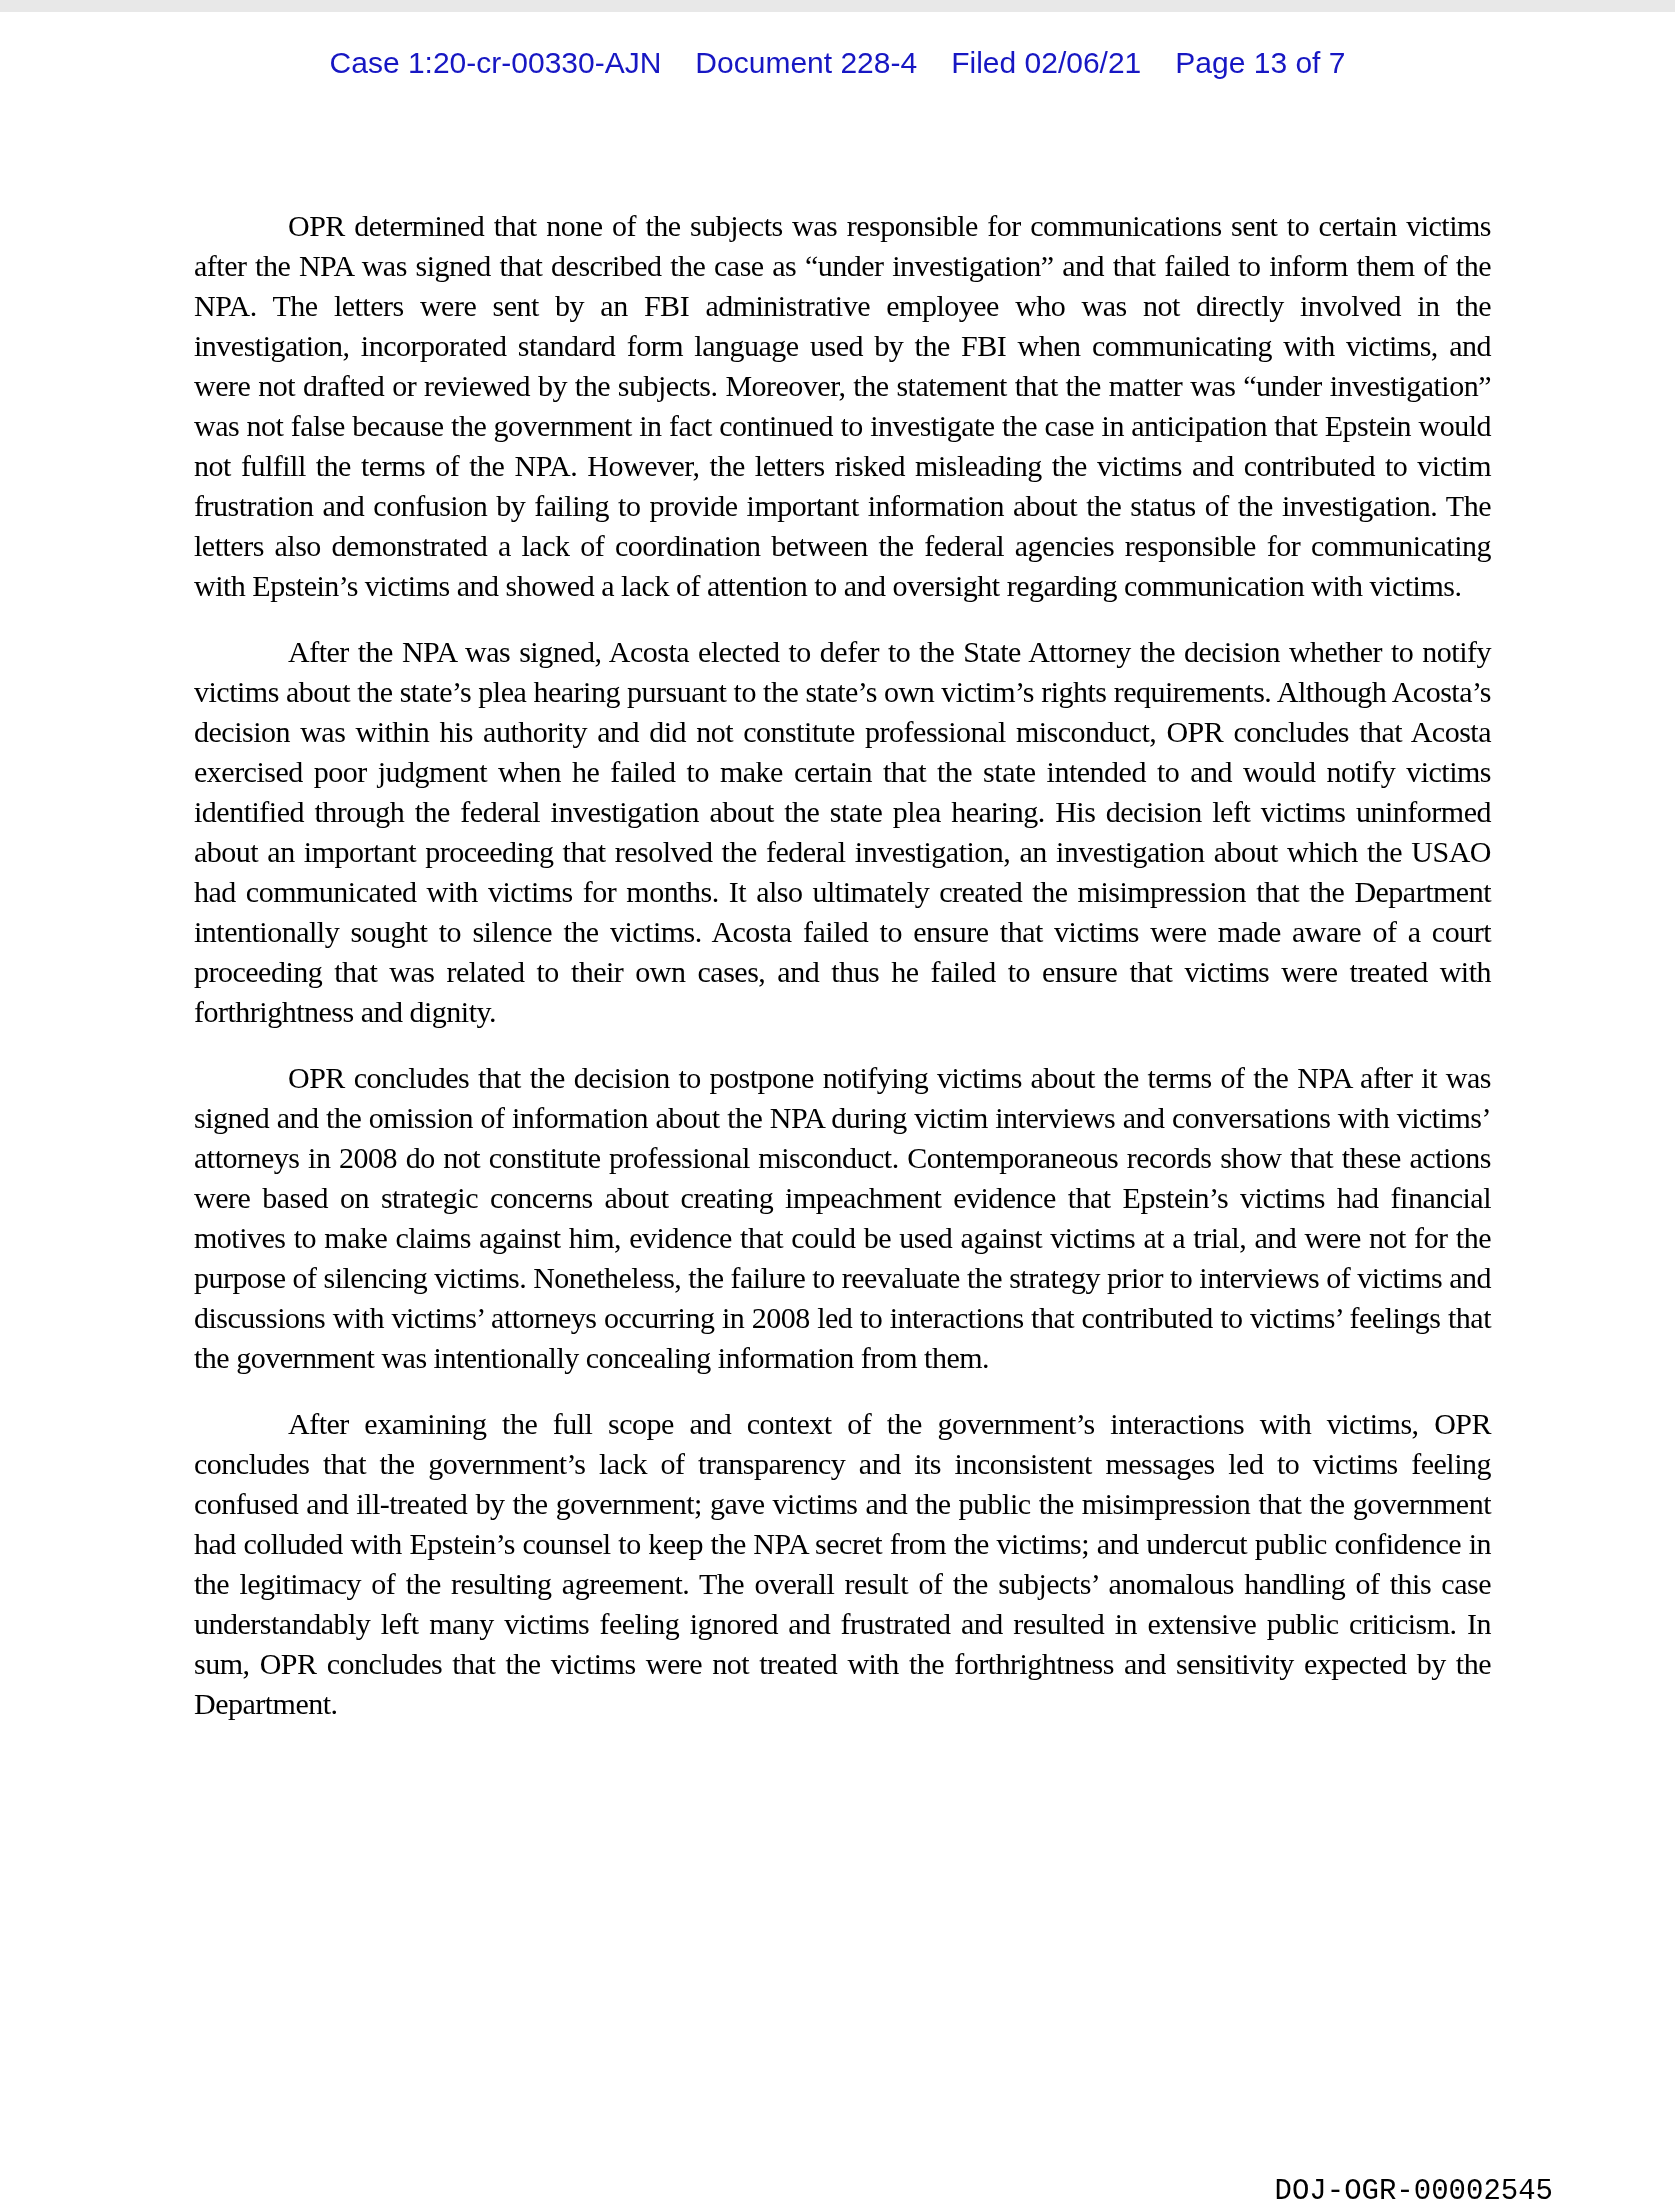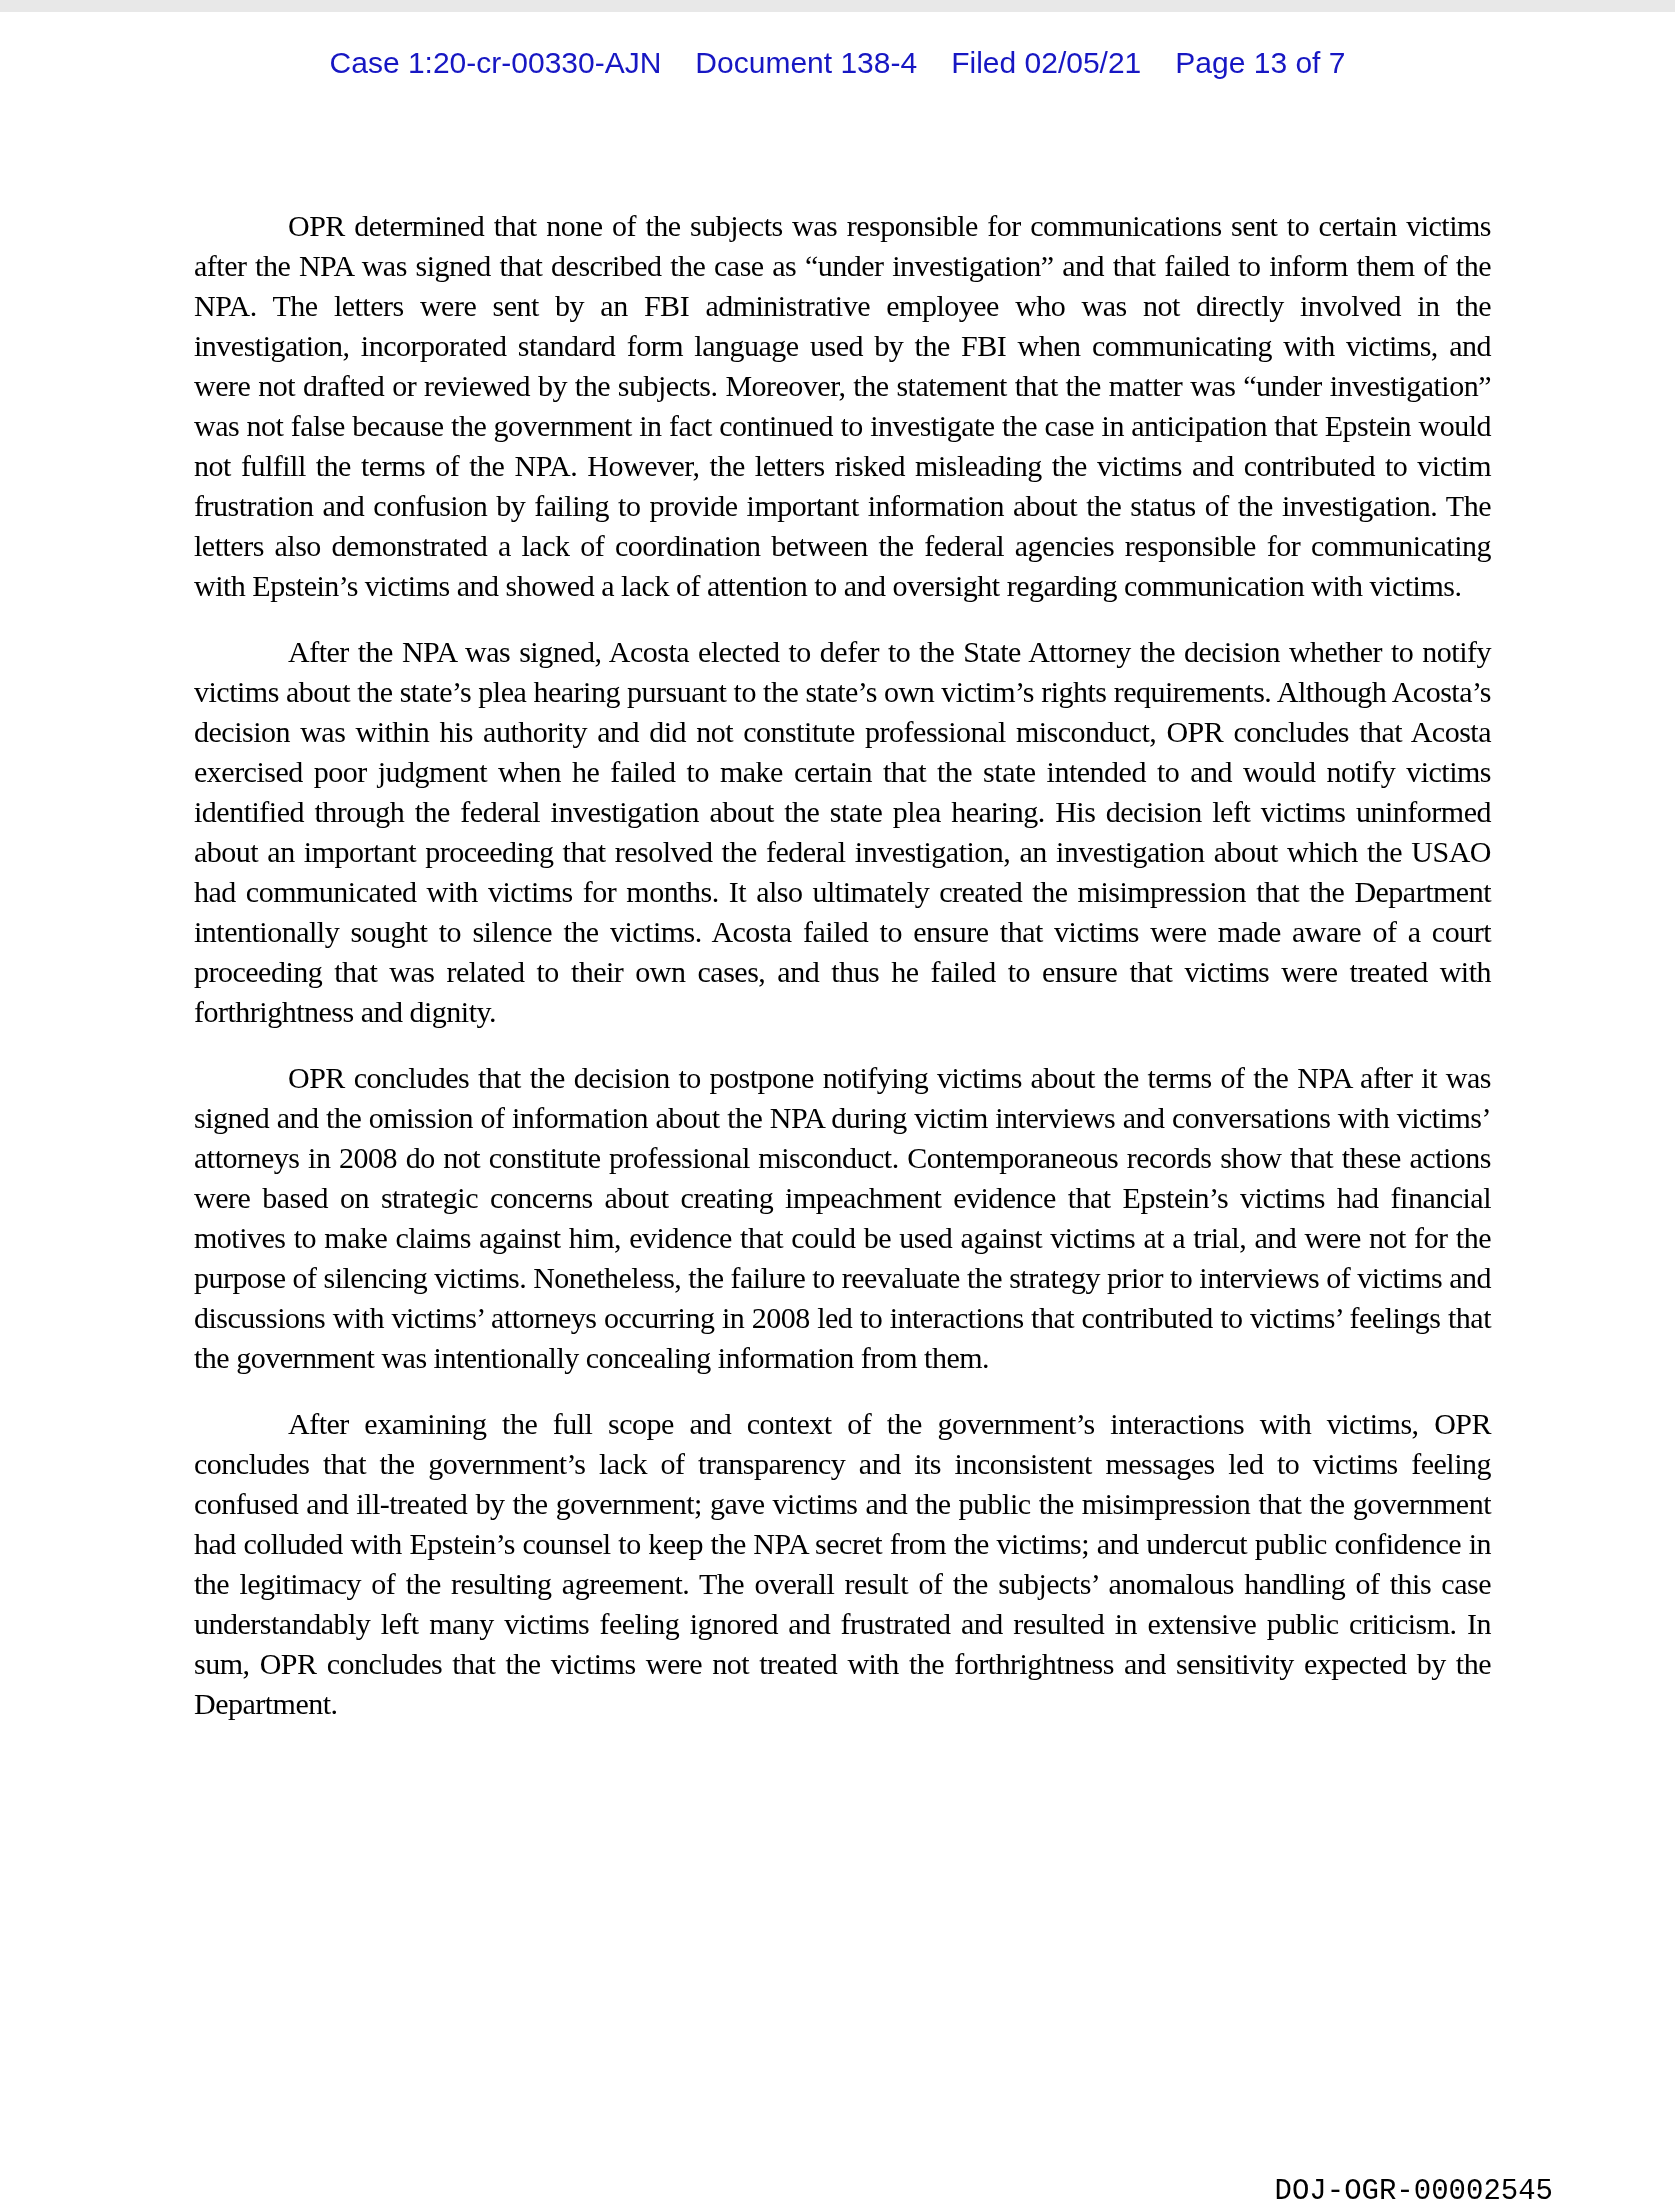--- a/index.html
+++ b/index.html
@@ -68,22 +68,22 @@
     color: #000000;
   }
 </style>
 </head>
 <body>
 
 <div class="page">
 
   <div class="case-header">
     <span>Case 1:20-cr-00330-AJN</span>
-    <span>Document 138-4</span>
-    <span>Filed 02/05/21</span>
+    <span>Document 228-4</span>
+    <span>Filed 02/06/21</span>
     <span>Page 13 of 7</span>
   </div>
 
   <div class="doc-body" id="doc-body">
       <p class="indented">OPR determined that none of the subjects was responsible for communications sent to certain victims after the NPA was signed that described the case as “under investigation” and that failed to inform them of the NPA.  The letters were sent by an FBI administrative employee who was not directly involved in the investigation, incorporated standard form language used by the FBI when communicating with victims, and were not drafted or reviewed by the subjects.  Moreover, the statement that the matter was “under investigation” was not false because the government in fact continued to investigate the case in anticipation that Epstein would not fulfill the terms of the NPA.  However, the letters risked misleading the victims and contributed to victim frustration and confusion by failing to provide important information about the status of the investigation.  The letters also demonstrated a lack of coordination between the federal agencies responsible for communicating with Epstein’s victims and showed a lack of attention to and oversight regarding communication with victims.</p>
       <p class="indented">After the NPA was signed, Acosta elected to defer to the State Attorney the decision whether to notify victims about the state’s plea hearing pursuant to the state’s own victim’s rights requirements.  Although Acosta’s decision was within his authority and did not constitute professional misconduct, OPR concludes that Acosta exercised poor judgment when he failed to make certain that the state intended to and would notify victims identified through the federal investigation about the state plea hearing.  His decision left victims uninformed about an important proceeding that resolved the federal investigation, an investigation about which the USAO had communicated with victims for months.  It also ultimately created the misimpression that the Department intentionally sought to silence the victims.  Acosta failed to ensure that victims were made aware of a court proceeding that was related to their own cases, and thus he failed to ensure that victims were treated with forthrightness and dignity.</p>
       <p class="indented">OPR concludes that the decision to postpone notifying victims about the terms of the NPA after it was signed and the omission of information about the NPA during victim interviews and conversations with victims’ attorneys in 2008 do not constitute professional misconduct.  Contemporaneous records show that these actions were based on strategic concerns about creating impeachment evidence that Epstein’s victims had financial motives to make claims against him, evidence that could be used against victims at a trial, and were not for the purpose of silencing victims.  Nonetheless, the failure to reevaluate the strategy prior to interviews of victims and discussions with victims’ attorneys occurring in 2008 led to interactions that contributed to victims’ feelings that the government was intentionally concealing information from them.</p>
       <p class="indented">After examining the full scope and context of the government’s interactions with victims, OPR concludes that the government’s lack of transparency and its inconsistent messages led to victims feeling confused and ill-treated by the government; gave victims and the public the misimpression that the government had colluded with Epstein’s counsel to keep the NPA secret from the victims; and undercut public confidence in the legitimacy of the resulting agreement.  The overall result of the subjects’ anomalous handling of this case understandably left many victims feeling ignored and frustrated and resulted in extensive public criticism.  In sum, OPR concludes that the victims were not treated with the forthrightness and sensitivity expected by the Department.</p>
     </div>
 

